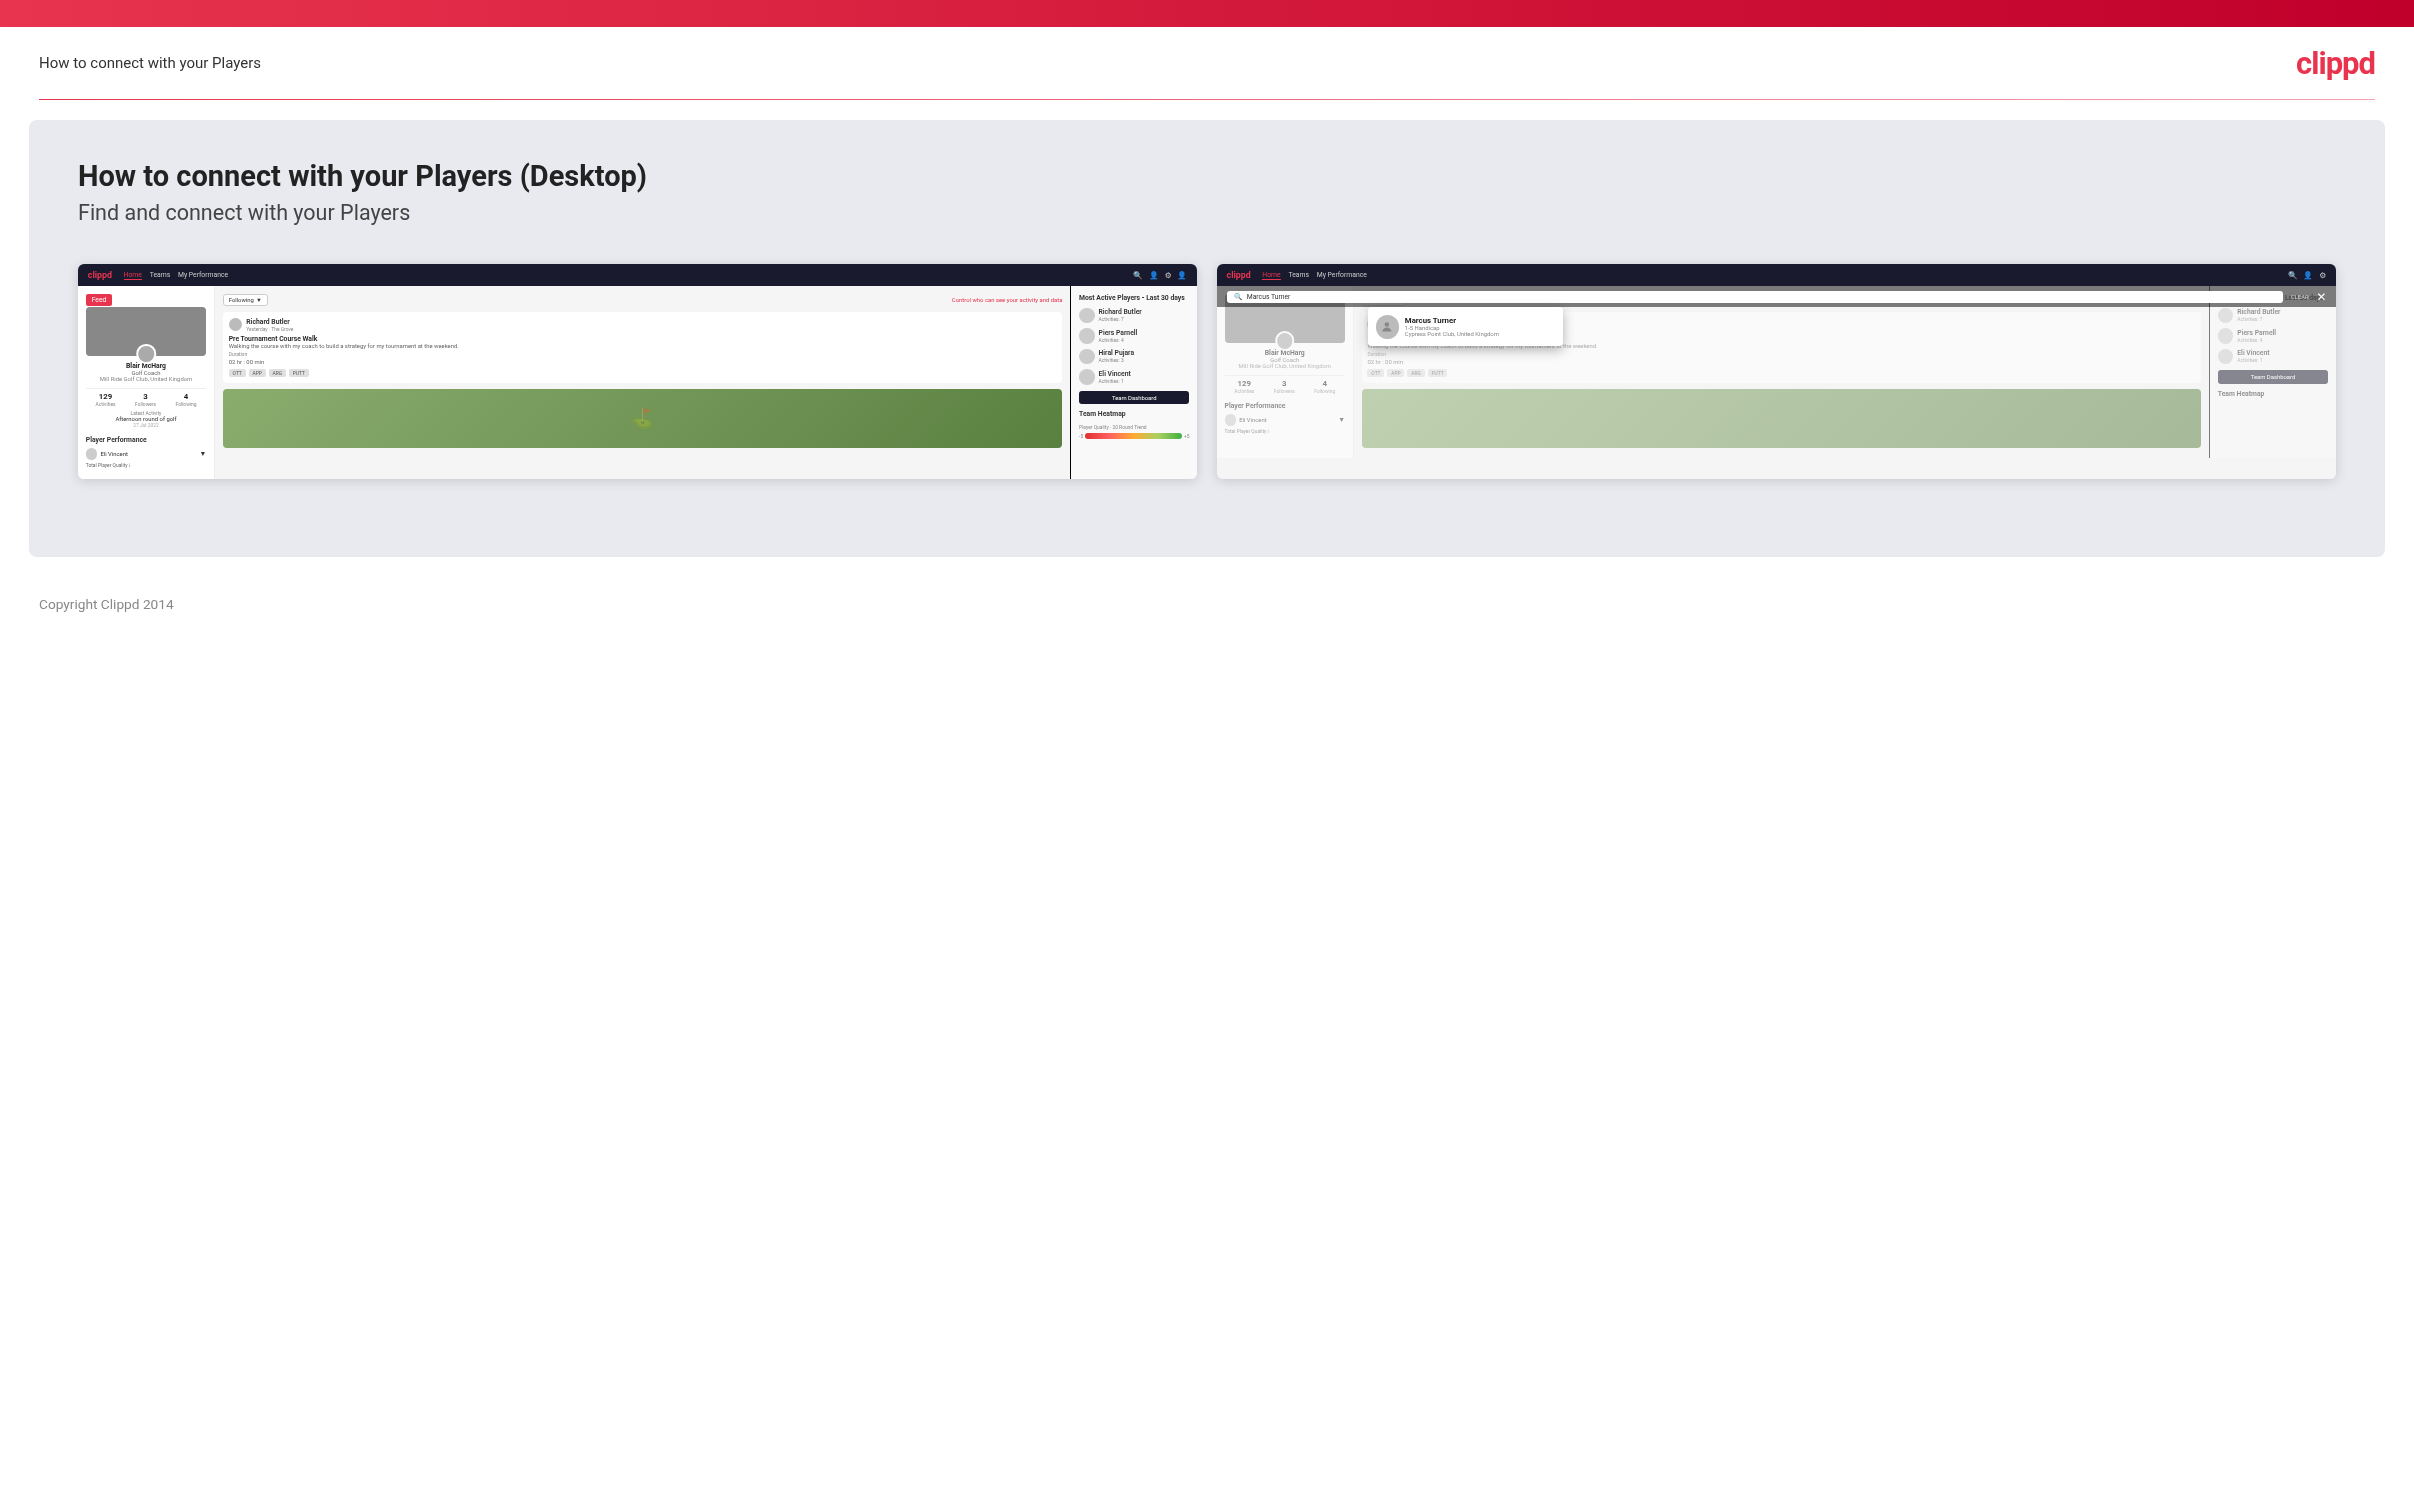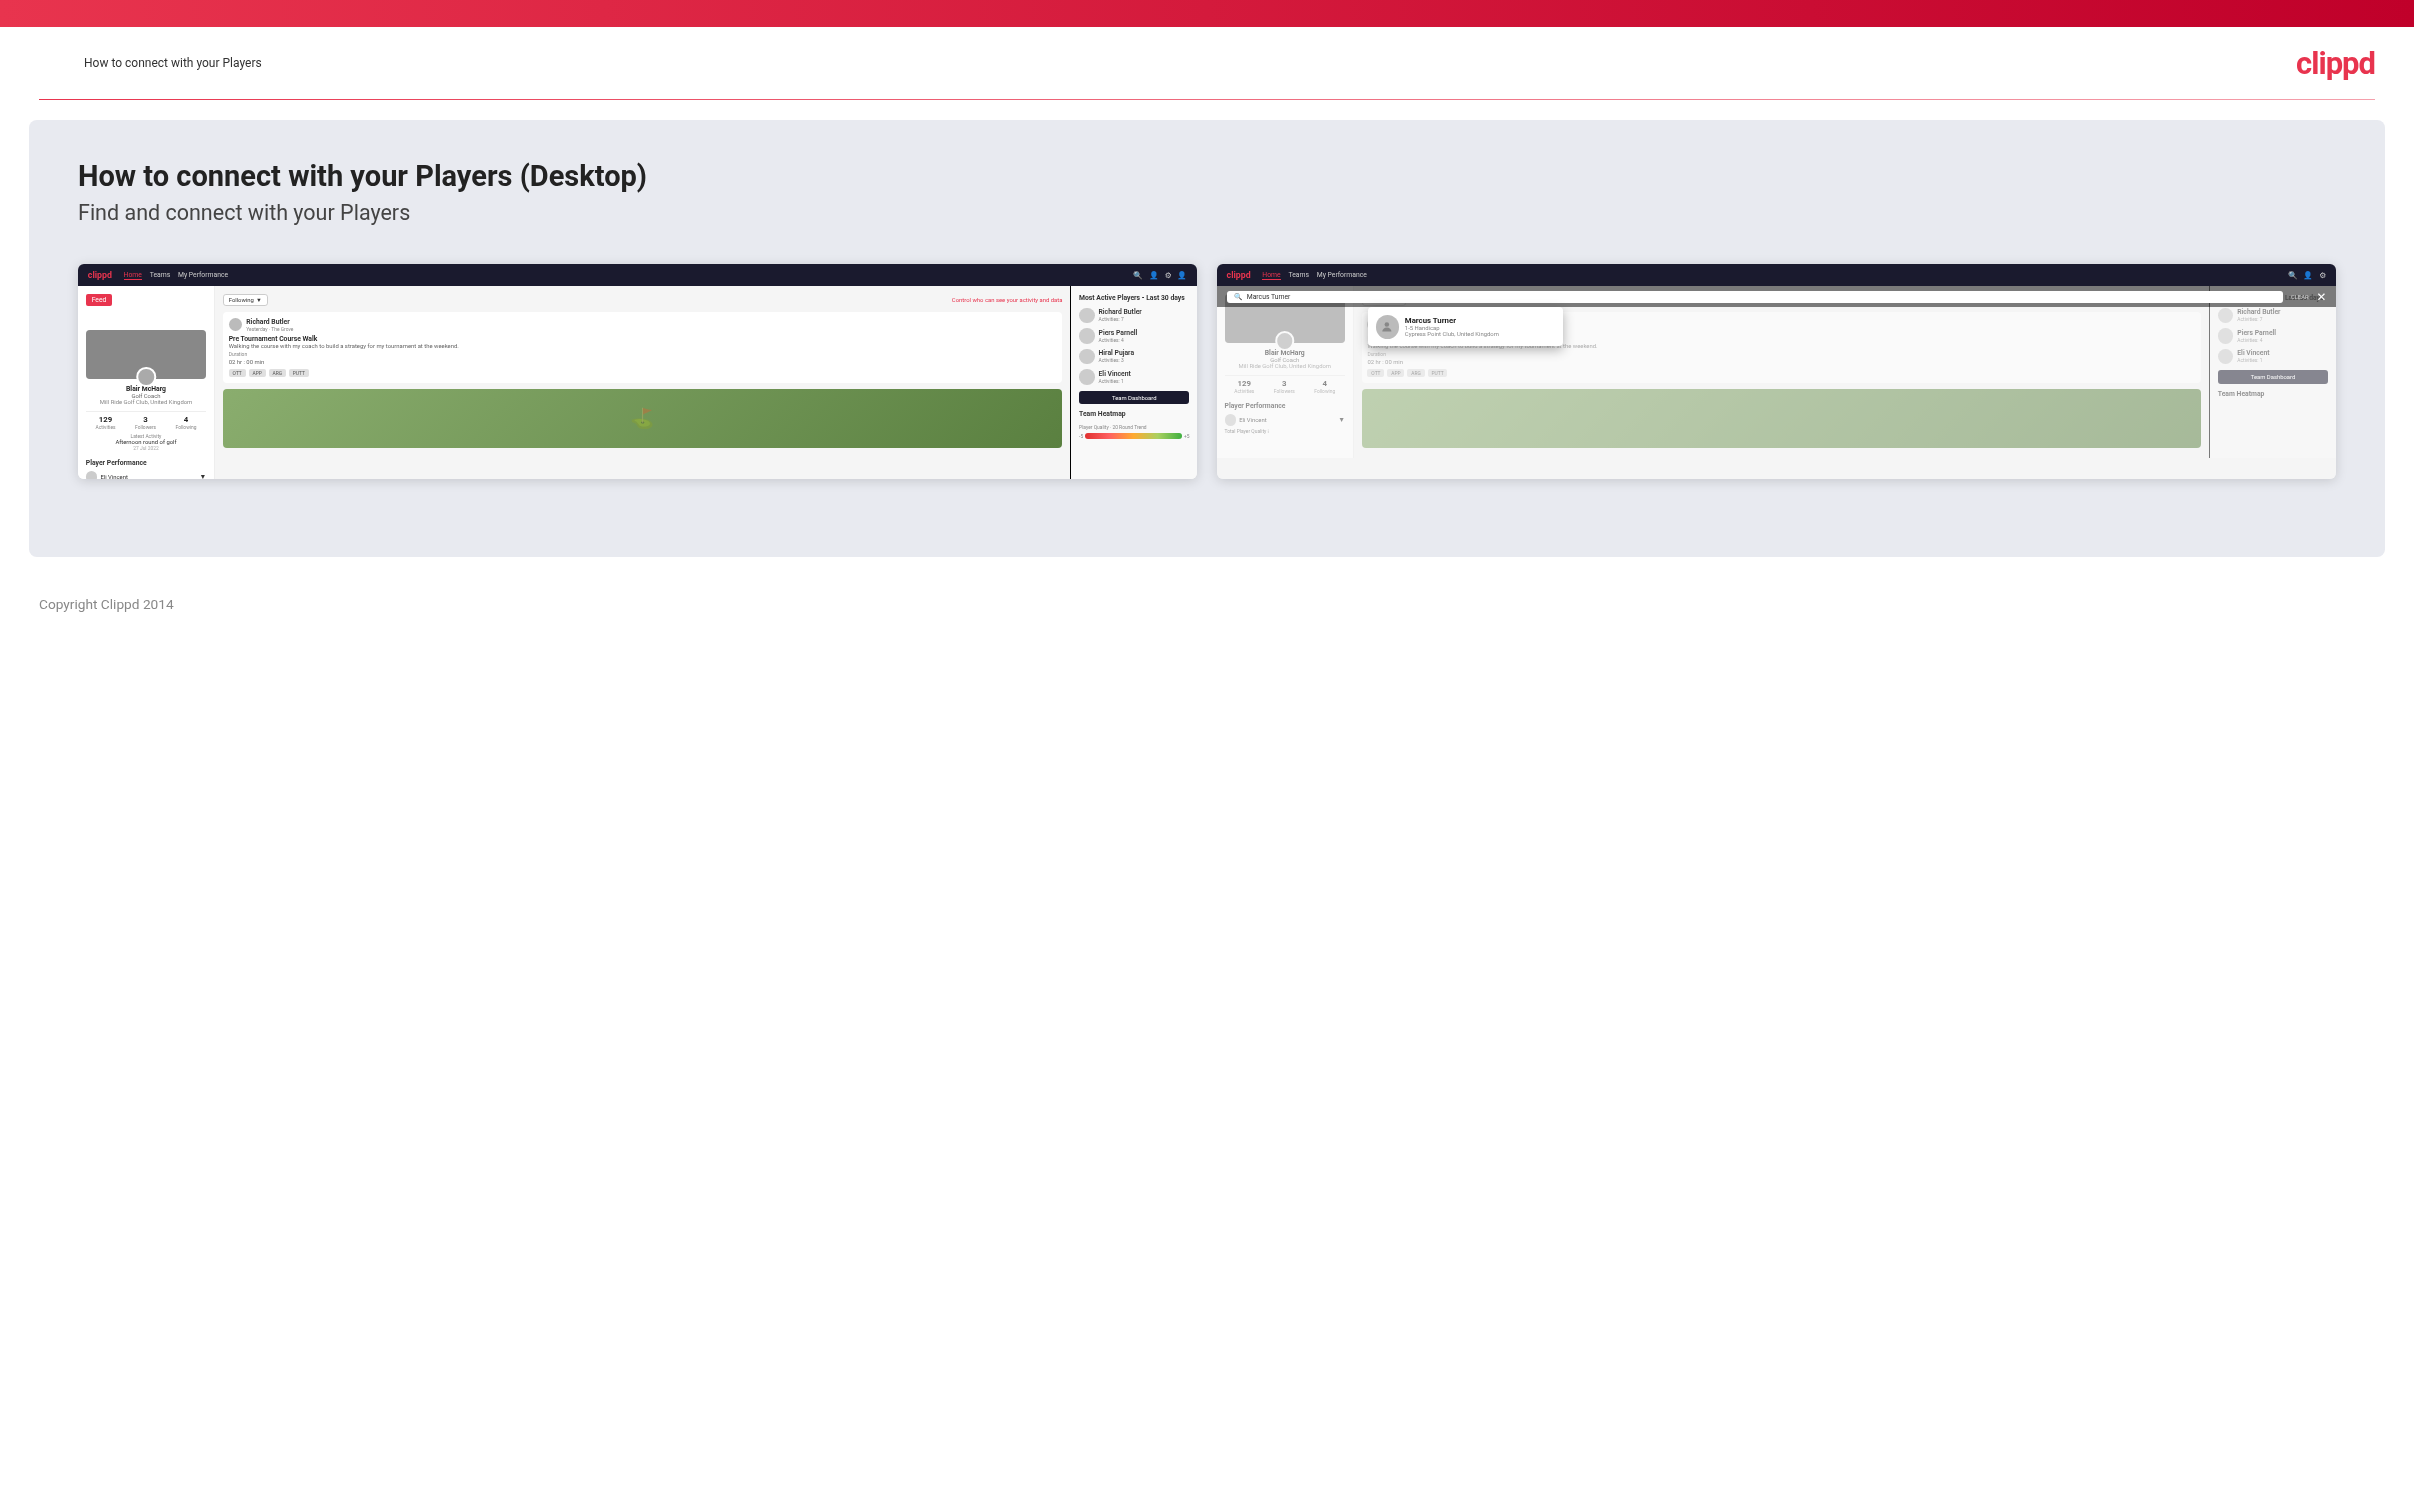--- a/index.html
+++ b/index.html
@@ -19,24 +19,23 @@
 
     
     .header {
       display: flex;
       align-items: center;
       justify-content: space-between;
       padding: 17.6px 39px;
     }
 
     .header-title {
-      font-size: 12px;
+      font-size: 15px;
       font-weight: 400;
       color: #333;
-      margin-left: 45px;
     }
 
     .logo {
       font-size: 31px;
       font-weight: 700;
       color: #e8344e;
       letter-spacing: -1px;
     }
 
     .divider {
@@ -131,21 +130,21 @@
       padding: 7.8px;
     }
 
     .feed-tab {
       background: #e8344e;
       color: #fff;
       font-size: 6.8px;
       padding: 2px 5.9px;
       border-radius: 2px;
       display: inline-block;
-      margin-bottom: 24px;
+      margin-bottom: 1px;
     }
 
     .profile-img-area {
       background: #ddd;
       height: 49px;
       width: 100%;
       border-radius: 3.9px;
       margin-bottom: 5.9px;
       position: relative;
       display: flex;

